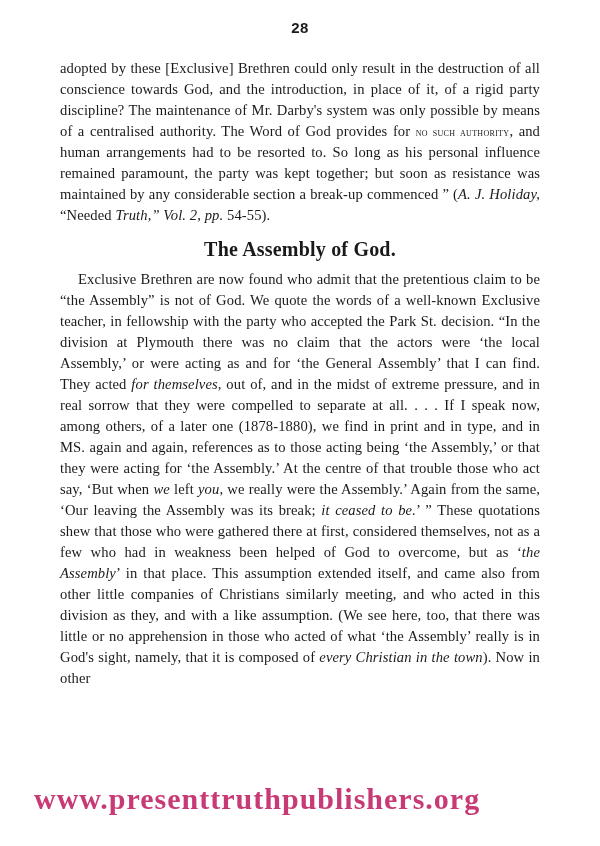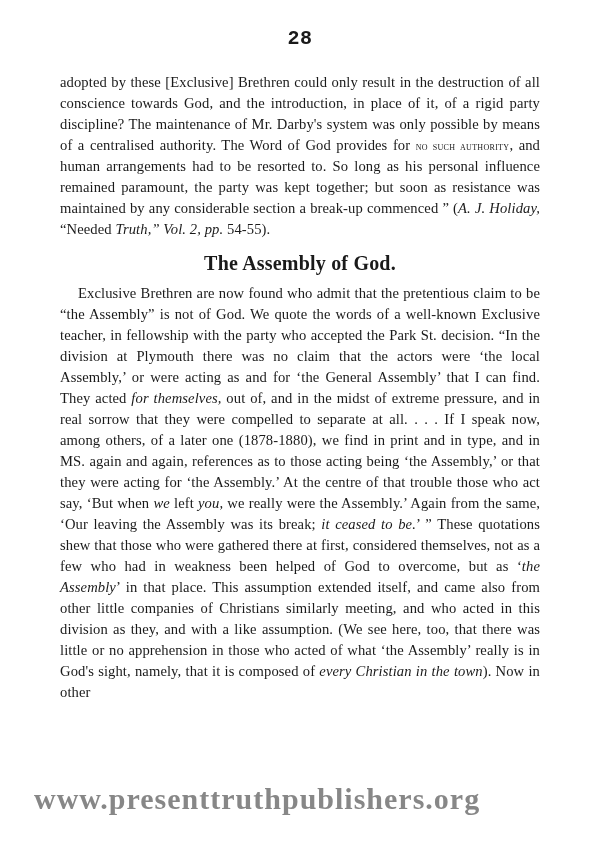--- a/index.html
+++ b/index.html
@@ -26,41 +26,41 @@
     top: 0;
     width: 600px;
     height: 846px;
     pointer-events: none;
     z-index: 0;
   }
   .wm-text {
     position: absolute;
     font-family: "Liberation Serif", serif;
     font-weight: bold;
-    color: #737373;
+    color: #be185d;
     opacity: 0.85;
     white-space: nowrap;
     letter-spacing: 1px;
   }
   .wm-bottom {
     left: 34px;
     bottom: 30px;
     font-size: 30px;
   }
   .content {
     position: relative;
     z-index: 1;
   }
   .folio {
     text-align: center;
-    font-size: 20px;
+    font-size: 15px;
     font-weight: bold;
     letter-spacing: 0.5px;
-    margin: 27px 0 0 0;
-    font-family: Liberation Mono, monospace;
+    margin: 19px 0 0 0;
+    font-family: Liberation Sans, sans-serif;
   }
   .body-block {
     margin: 22px 60px 0 60px;
     font-size: 14.6px;
     line-height: 1.44;
     text-align: justify;
     text-justify: inter-word;
     letter-spacing: 0.1px;
   }
   .body-block p {

